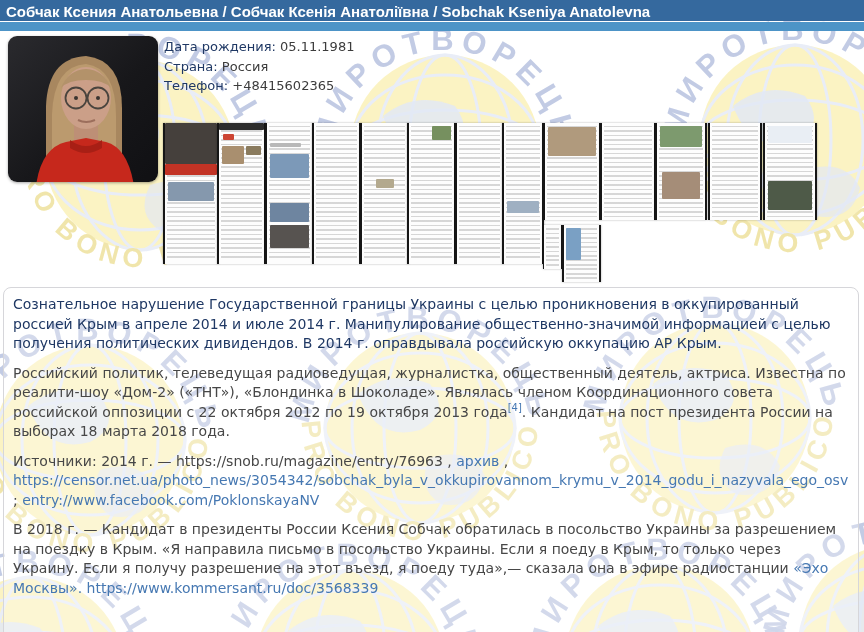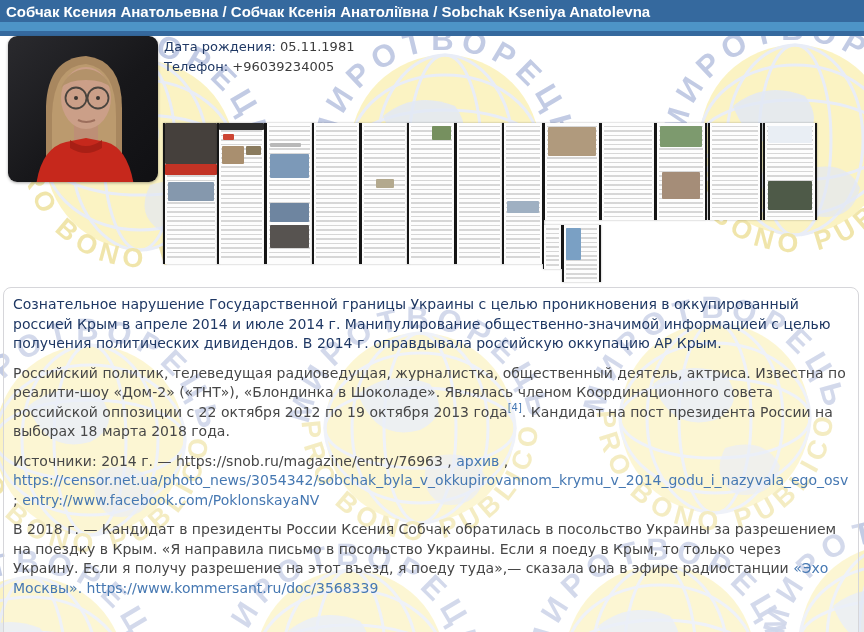--- a/index.html
+++ b/index.html
@@ -1,20 +1,20 @@
 <!DOCTYPE html>
 <html><head>
 <meta charset="utf-8">
 <style>
   html,body{margin:0;padding:0;}
   body{width:864px;height:632px;overflow:hidden;position:relative;background:#ffffff;
        font-family:"DejaVu Sans",sans-serif;}
   .wm-layer{position:absolute;left:0;top:0;width:864px;height:632px;z-index:0;}
   
-  .titlebar{position:absolute;left:0;top:0;width:864px;height:36px;background:#35699e;z-index:5;}
+  .titlebar{position:absolute;left:0;top:0;width:864px;height:21px;background:#35699e;z-index:5;}
   .titlebar h1{margin:0;padding:2px 0 0 6px;font:bold 15px/19px "Liberation Sans",sans-serif;
                color:#ffffff;white-space:nowrap;}
   .substrip{position:absolute;left:0;top:22px;width:864px;height:9px;background:#4d94c7;z-index:5;}
   
   .photo{position:absolute;left:8px;top:36px;width:150px;height:146px;border-radius:9px;
          overflow:hidden;z-index:6;box-shadow:0 1px 3px rgba(0,0,0,.35);}
   .photo svg{display:block;}
   
   .fields{position:absolute;left:164px;top:37px;z-index:6;font-size:13px;line-height:19.5px;color:#3c3c3c;}
   .fields .lbl{font-weight:normal;color:#1f3864;}
@@ -102,22 +102,26 @@
     <path d="M70,84 Q78,88 87,84" fill="none" stroke="#9c6e5c" stroke-width="2"></path>
   </svg>
 </div>
 
 <div class="fields">
   <div>
     <span class="lbl">Дата рождения:</span>
     <span>05.11.1981</span>
   </div>
   <div>
+    <span class="lbl">Страна:</span>
+    <span>Россия</span>
+  </div>
+  <div>
     <span class="lbl">Телефон:</span>
-    <span>+96039234005</span>
+    <span>+48415602365</span>
   </div>
 </div>
 
 <div class="strip">
     <div class="thumb" style="left: 163px; top: 123px; width: 52px; height: 141px;">
       <div class="tl"></div>
       <div class="tblock" style="top: 0%; height: 29%; left: 0%; width: 100%; background: rgb(69, 64, 60);"></div>
       <div class="tblock" style="top: 29%; height: 8%; left: 0%; width: 100%; background: rgb(194, 51, 37);"></div>
       <div class="tblock" style="top: 42%; height: 13%; left: 6%; width: 88%; background: rgb(133, 152, 173);"></div>
     </div>

